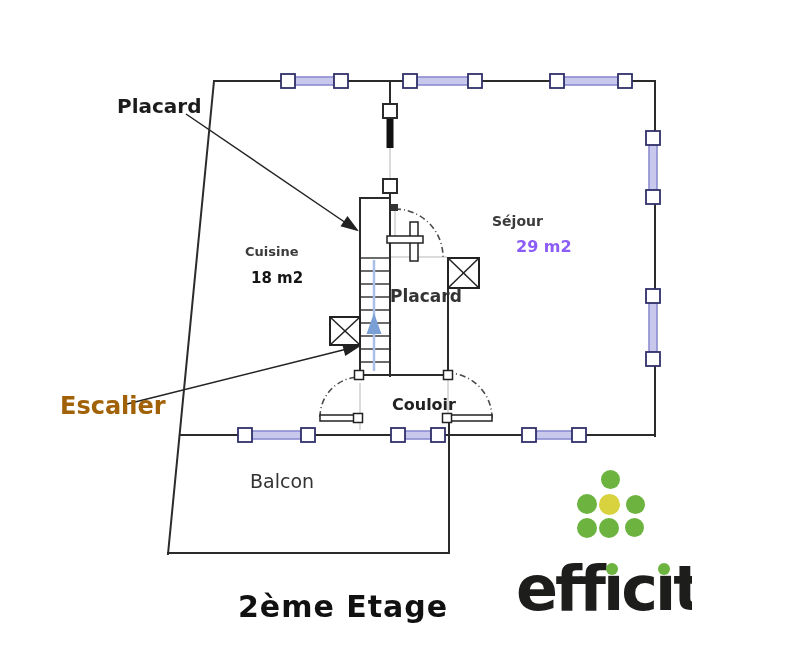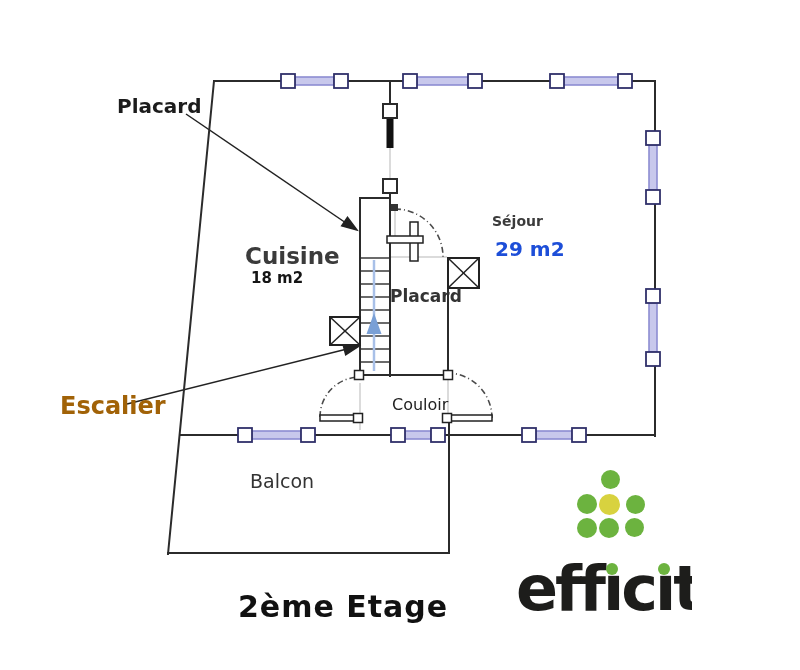--- a/index.html
+++ b/index.html
@@ -4,26 +4,26 @@
 <style>
   html,body{margin:0;padding:0;background:#fff;}
   .canvas{
     position:relative;width:692px;height:670px;background:#ffffff;
     font-family:"DejaVu Sans", sans-serif;overflow:hidden;
   }
   .plan-svg{position:absolute;left:0;top:0;}
   .lbl{position:absolute;white-space:nowrap;color:#2a2a2a;line-height:1;}
   .lbl-placard{left:117px;top:96px;font-size:20px;font-weight:700;color:#1c1c1c;}
   .lbl-escalier{left:60px;top:394px;font-size:24px;font-weight:700;color:#a16207;}
-  .lbl-cuisine{left:245px;top:245px;font-size:23px;font-weight:600;color:#3b3b3b;}
+  .lbl-cuisine{left:245px;top:245px;font-size:13px;font-weight:600;color:#3b3b3b;}
   .lbl-cuisine-area{left:251px;top:271px;font-size:15px;font-weight:700;color:#151515;}
   .lbl-sejour{left:492px;top:214px;font-size:14px;font-weight:600;color:#3b3b3b;}
-  .lbl-sejour-area{left:495px;top:239px;font-size:20px;font-weight:700;color:#1d4ed8;}
+  .lbl-sejour-area{left:516px;top:239px;font-size:16px;font-weight:700;color:#8b5cf6;}
   .lbl-palier{left:390px;top:288px;font-size:17px;font-weight:600;color:#333;}
-  .lbl-couloir{left:392px;top:397px;font-size:16px;font-weight:400;color:#222;}
+  .lbl-couloir{left:392px;top:397px;font-size:16px;font-weight:700;color:#222;}
   .lbl-balcon{left:250px;top:472px;font-size:19px;font-weight:400;color:#333;}
   .floor-title{
     position:absolute;left:238px;top:589px;font-size:30px;font-weight:700;
     letter-spacing:1px;color:#111;white-space:nowrap;
   }
   
   .logo{position:absolute;left:0;top:0;width:800px;height:670px;pointer-events:none;}
   .dot{position:absolute;border-radius:50%;background:var(--green,#6cb33f);}
   .dot.yellow{background:var(--yellow,#d8d23f);}
   .logo-text{

